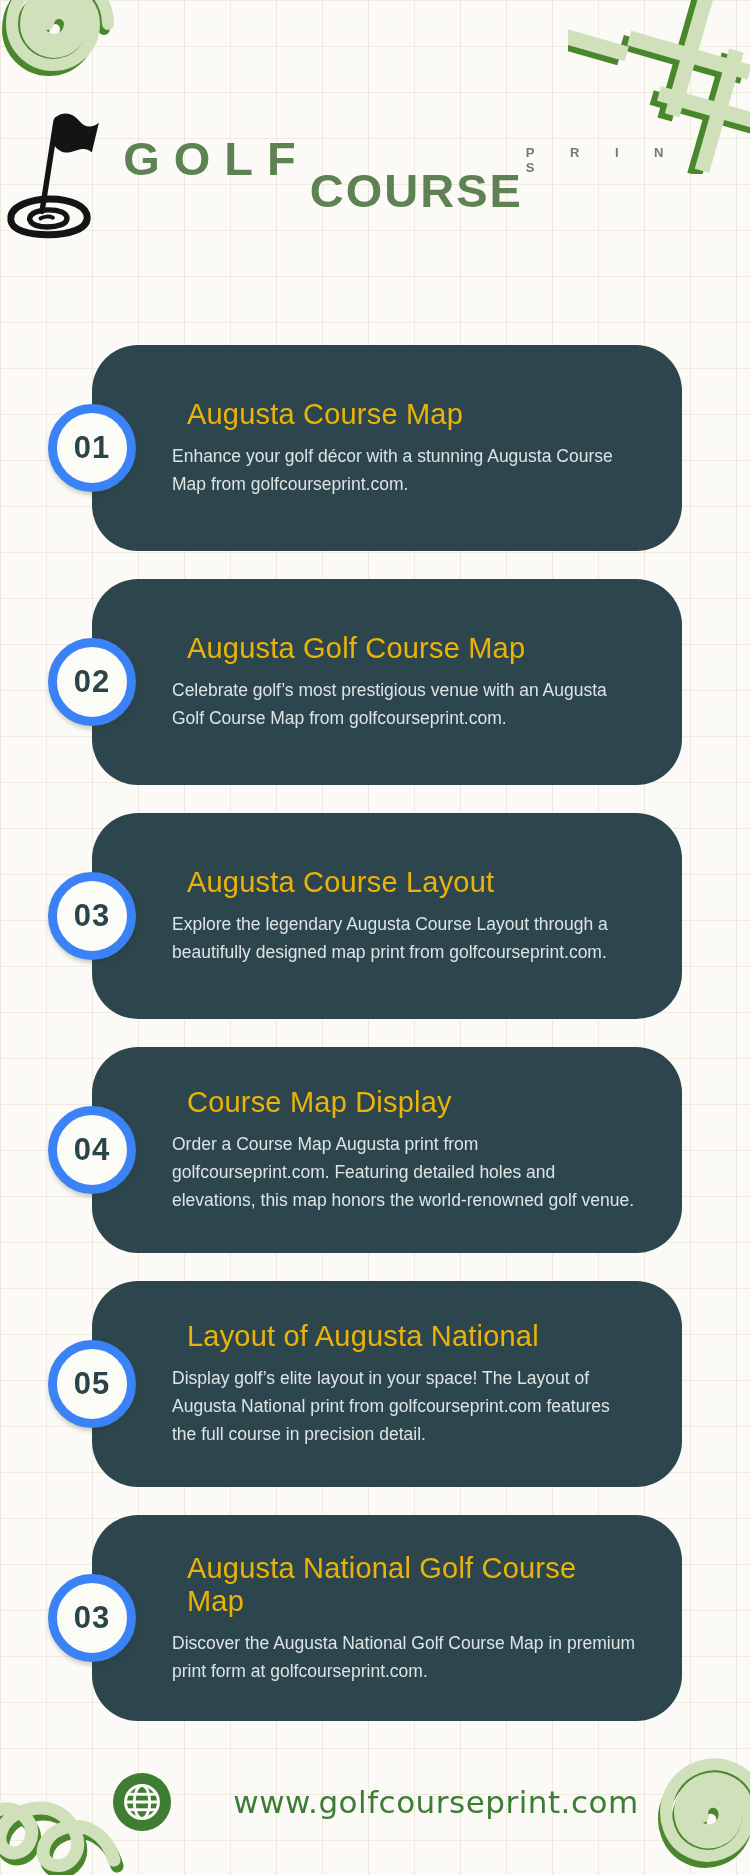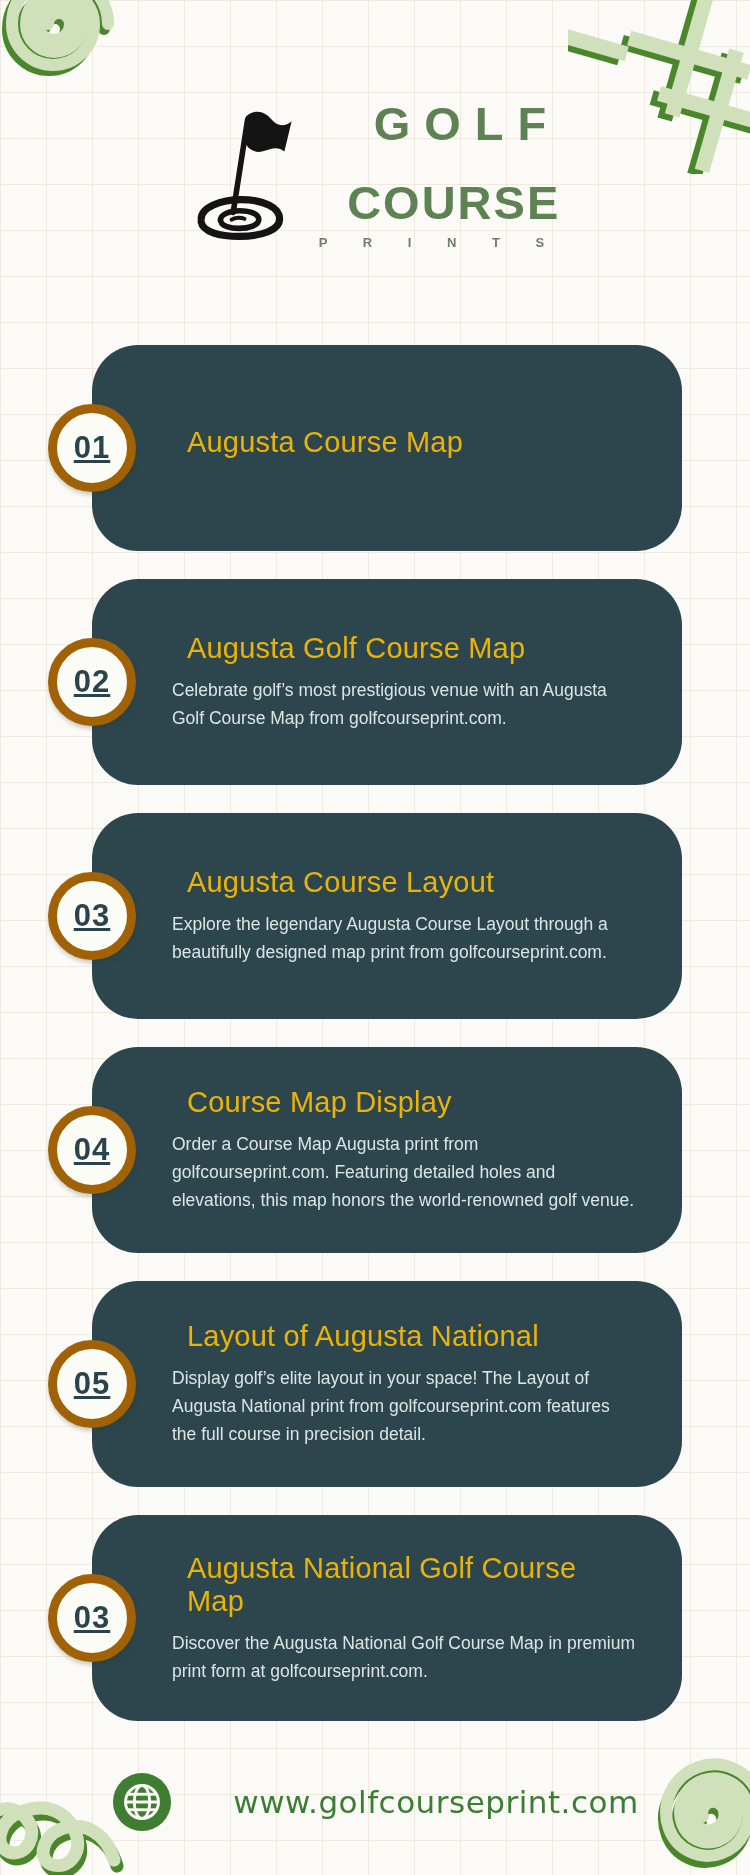--- a/index.html
+++ b/index.html
@@ -16,40 +16,40 @@
 
   
   .deco{position:absolute;pointer-events:none;}
   .deco-tl{left:-34px;top:-70px;}
   .deco-tr{right:-28px;top:-26px;}
   .deco-bl{left:-38px;bottom:-22px;}
   .deco-br{right:-52px;bottom:-28px;}
 
   
   .header{height:345px;display:flex;align-items:center;justify-content:center;gap:22px;box-sizing:border-box;padding-top:6px;}
-  .logo-text{display:flex;flex-direction:column;align-items:flex-end;}
+  .logo-text{display:flex;flex-direction:row;}
   .logo-line1{font-size:47px;font-weight:bold;letter-spacing:14px;color:#5e8253;line-height:.98;}
   .logo-line2{font-size:47px;font-weight:bold;letter-spacing:2px;color:#5e8253;line-height:.98;margin-top:32px;}
   .logo-line3{font-size:13px;font-weight:bold;letter-spacing:16px;color:#717d6c;margin-top:9px;padding-left:3px;}
 
   
   .cards{width:590px;margin-left:92px;}
   .card{
     position:relative;height:206px;margin-bottom:28px;
     background:#2d464e;border-radius:46px;
     display:flex;flex-direction:column;justify-content:center;
     box-sizing:border-box;padding:18px 44px 18px 80px;
   }
   .badge{
     position:absolute;left:-44px;top:50%;transform:translateY(-50%);
     width:70px;height:70px;border-radius:50%;
-    background:#fcfcf7;border:9px solid #a16207;
+    background:#fcfcf7;border:9px solid #3b82f6;
     box-shadow:1px 3px 4px rgba(40,60,20,.25);
     display:flex;align-items:center;justify-content:center;
-    font-size:31px;font-weight:bold;color:#2b434a;letter-spacing:1px;text-decoration:underline;
+    font-size:31px;font-weight:bold;color:#2b434a;letter-spacing:1px;
   }
   .card-title{font-size:29px;font-weight:500;color:#eab308;margin:0 0 11px 15px;letter-spacing:.2px;}
   .card-desc{font-size:17.5px;line-height:28px;color:#dde4e4;margin:0;}
 
   
   .footer{margin-top:50px;display:flex;align-items:center;justify-content:center;gap:16px;}
   .footer-url{font-size:31px;font-weight:normal;color:#3c7d35;letter-spacing:.5px;font-family:"DejaVu Sans","Liberation Sans",sans-serif;padding-left:44px;}
 </style>
 </head>
 <body>
@@ -105,20 +105,21 @@
     <div class="logo-line2">COURSE</div>
     <div class="logo-line3">P R I N T S</div>
   </div>
 </div>
 
 <div class="cards">
 
   <div class="card">
     <div class="badge">01</div>
     <h2 class="card-title">Augusta Course Map</h2>
+    <p class="card-desc">Enhance your golf décor with a stunning Augusta Course Map from golfcourseprint.com.</p>
   </div>
 
   <div class="card">
     <div class="badge">02</div>
     <h2 class="card-title">Augusta Golf Course Map</h2>
     <p class="card-desc">Celebrate golf’s most prestigious venue with an Augusta Golf Course Map from golfcourseprint.com.</p>
   </div>
 
   <div class="card">
     <div class="badge">03</div>

